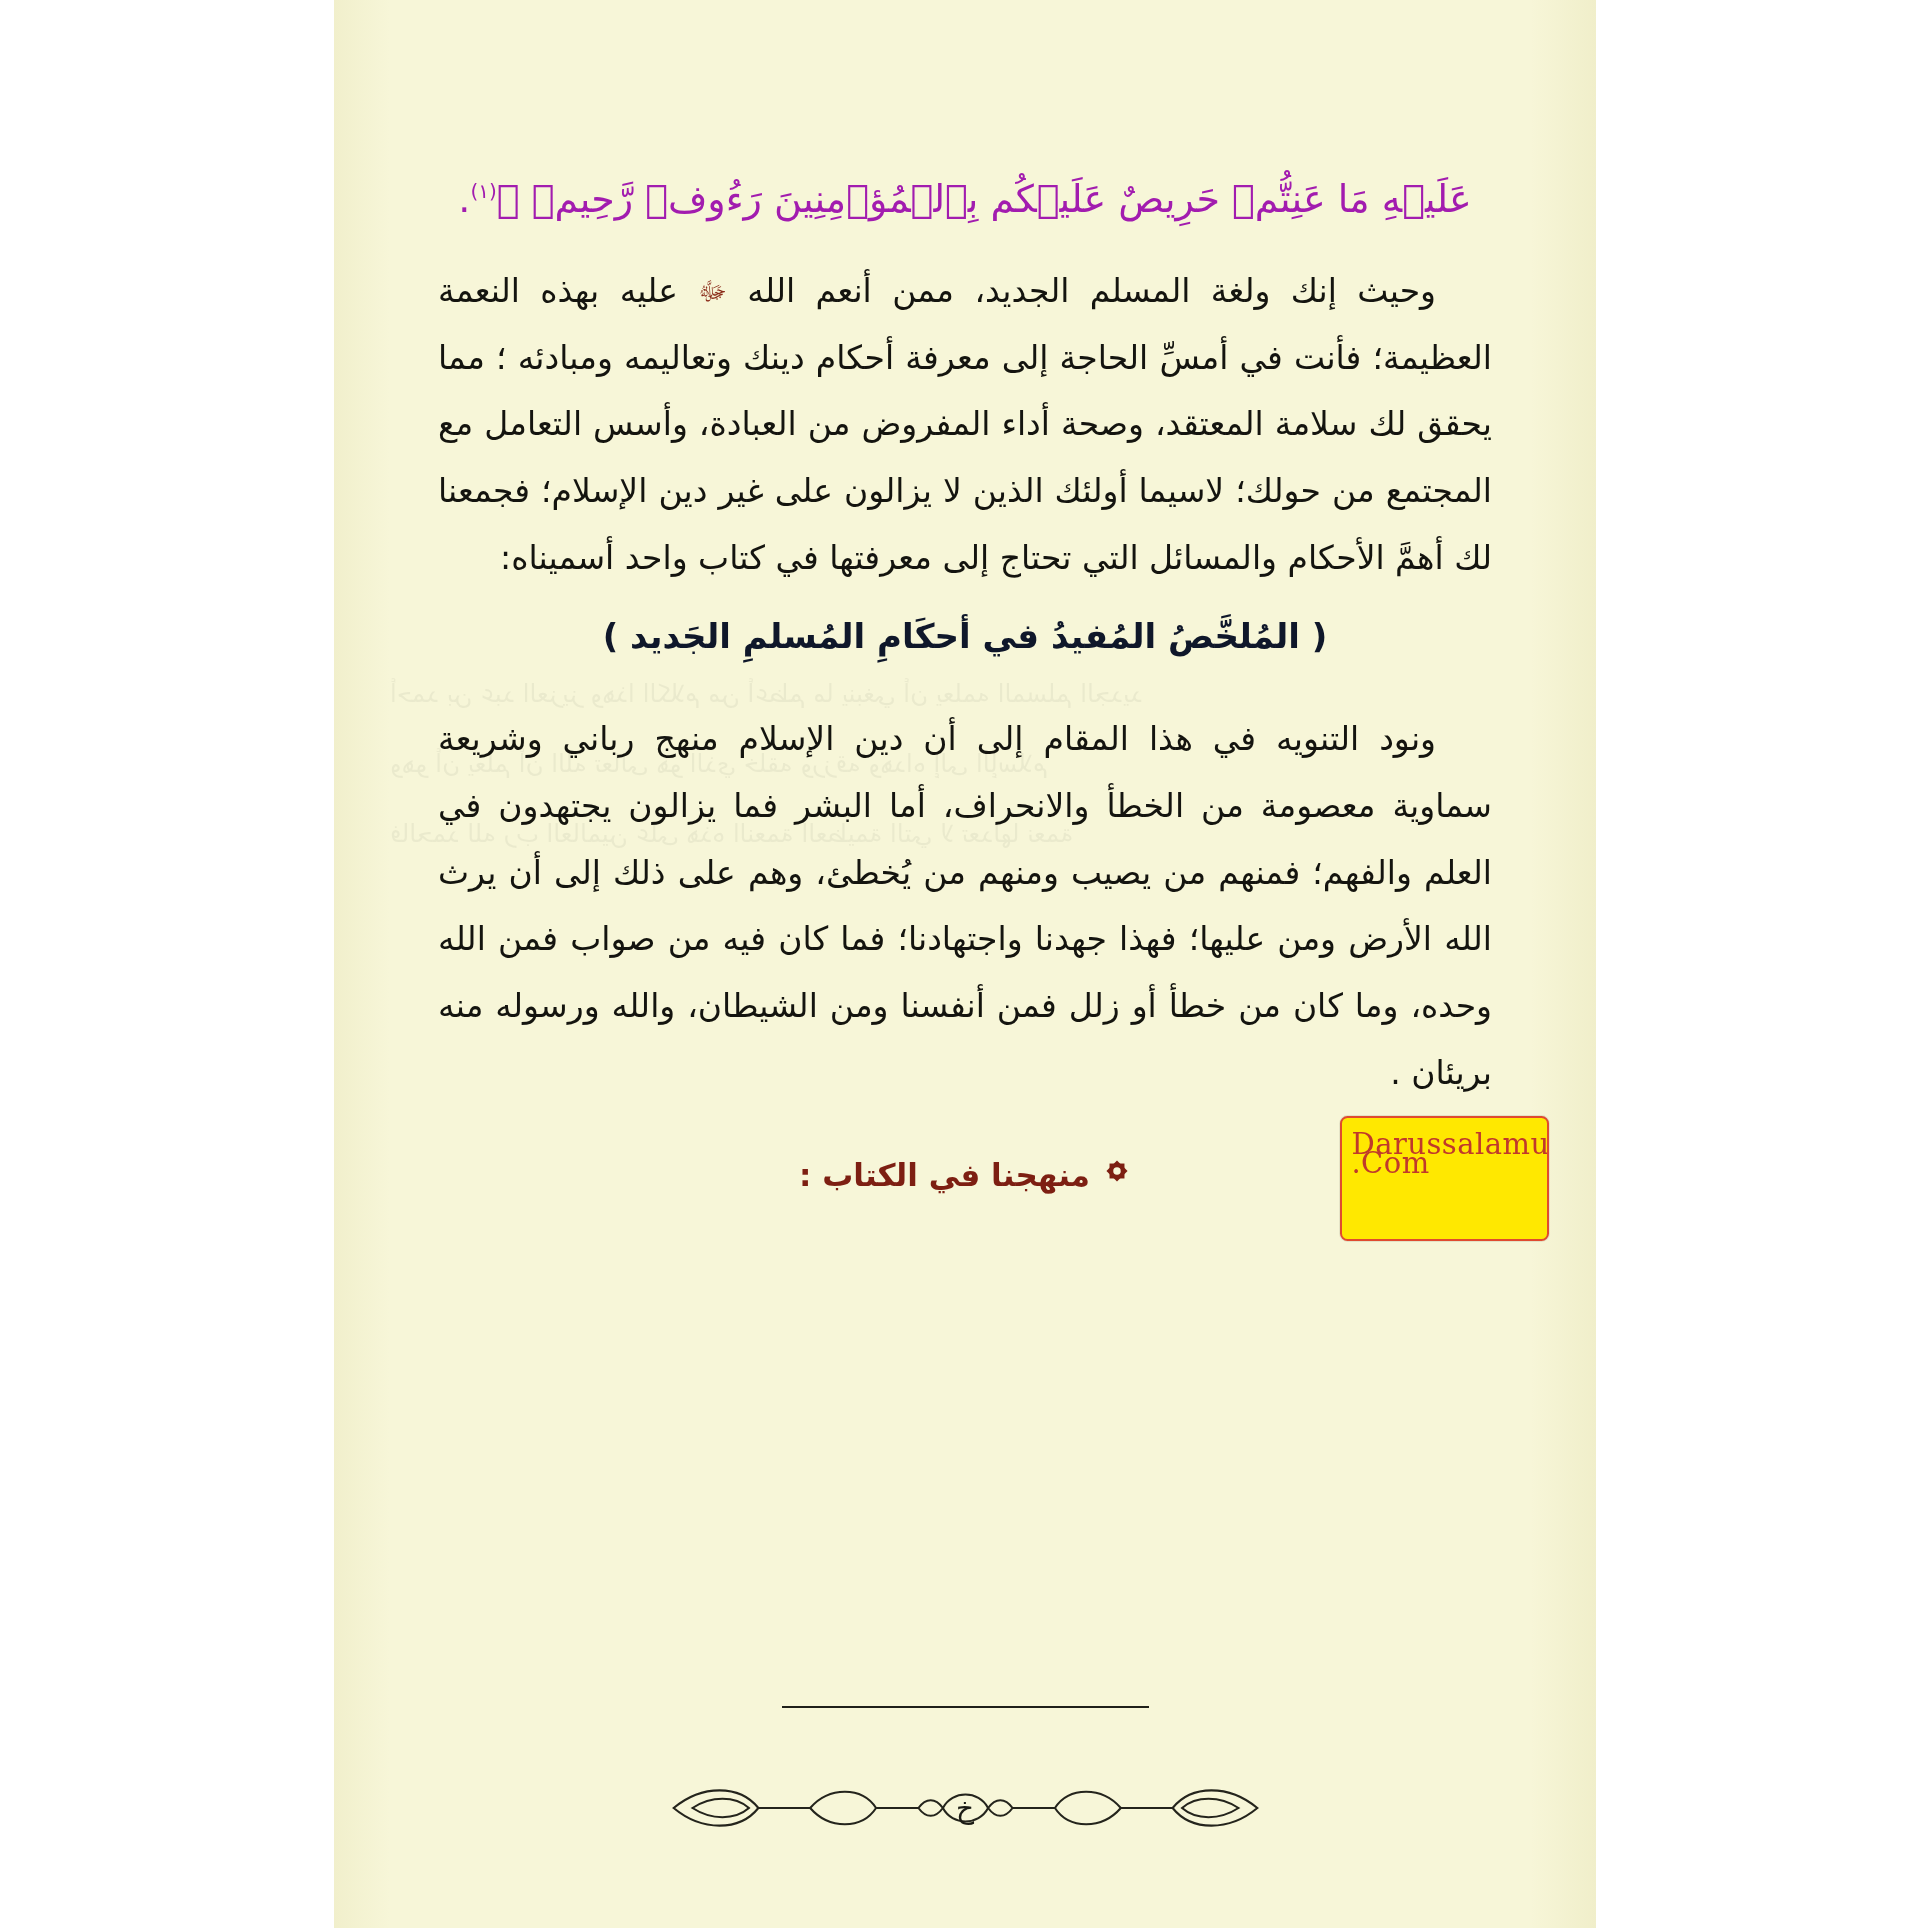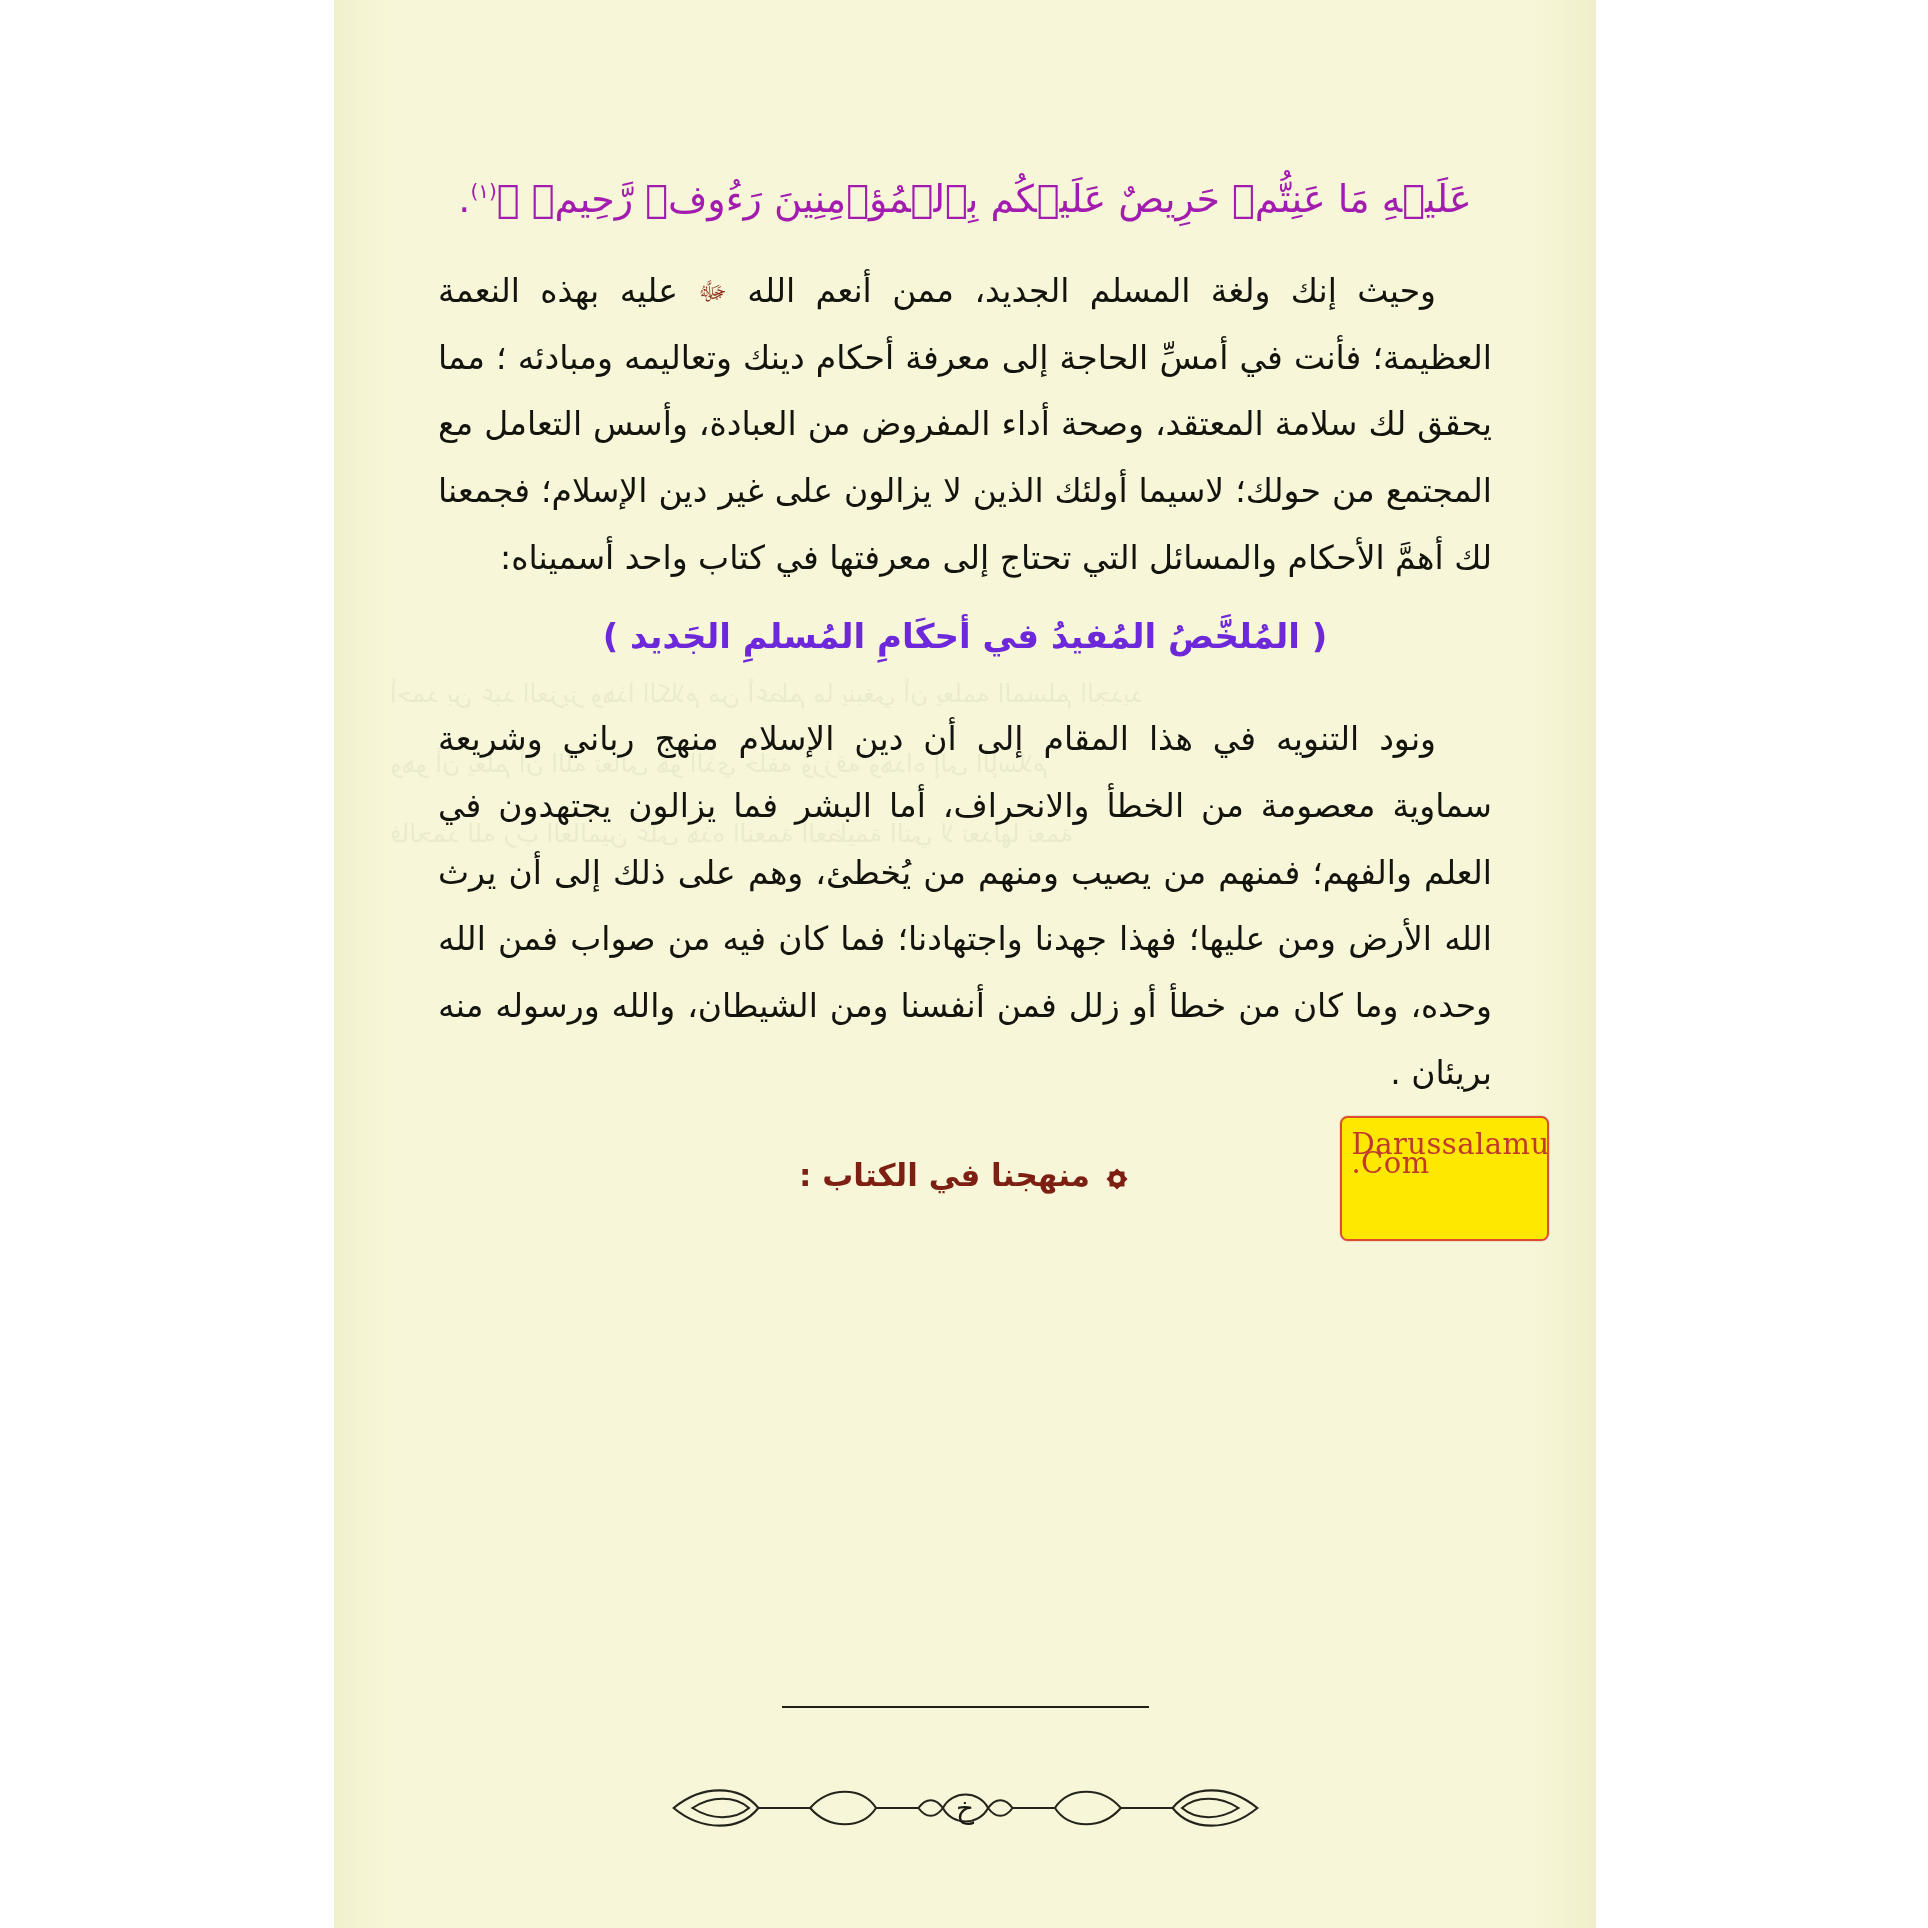--- a/index.html
+++ b/index.html
@@ -101,30 +101,30 @@
     font-size: 25.4px;
     vertical-align: 1.9px;
   }
 
   .book-title {
     text-align: center;
     font-size: 34px;
     font-weight: bold;
     margin: 24.5px 0 22.6px 0;
     direction: rtl;
-    color: #6d28d9;
+    color: #0f172a;
     letter-spacing: 0px;
   }
 
   .gap-small { height: 28px; }
 
   .section-heading {
     display: flex;
     flex-direction: row;
-    align-items: flex-end;
+    align-items: flex-start;
     justify-content: center;
     gap: 13px;
     margin: 51px 0 17px 0;
     direction: rtl;
   }
   .section-heading .heading-text {
     font-size: 31px;
     font-weight: bold;
     color: #7d1f12;
   }

